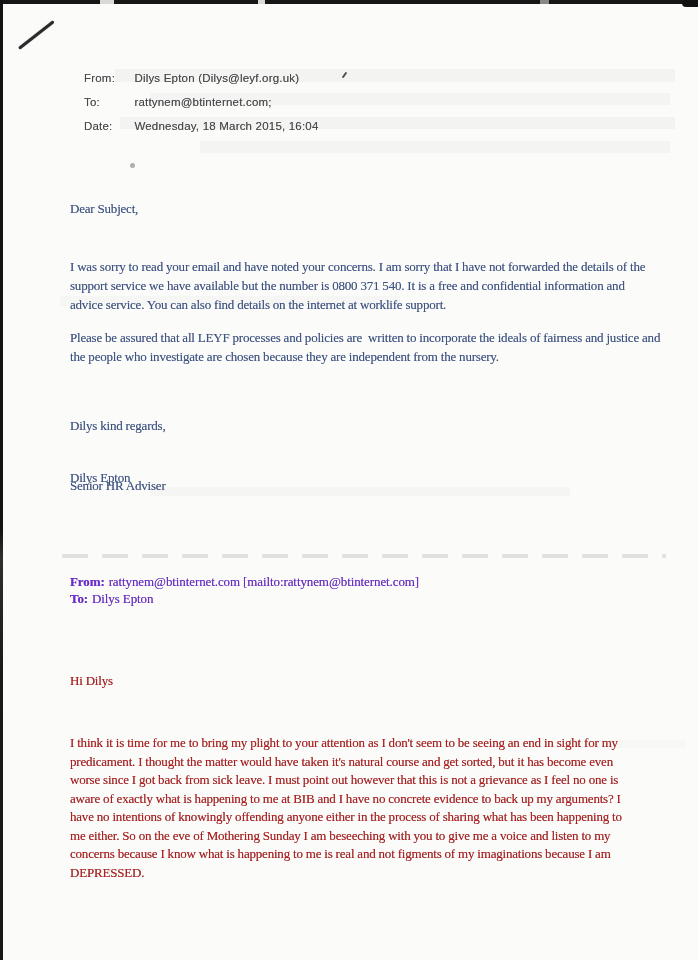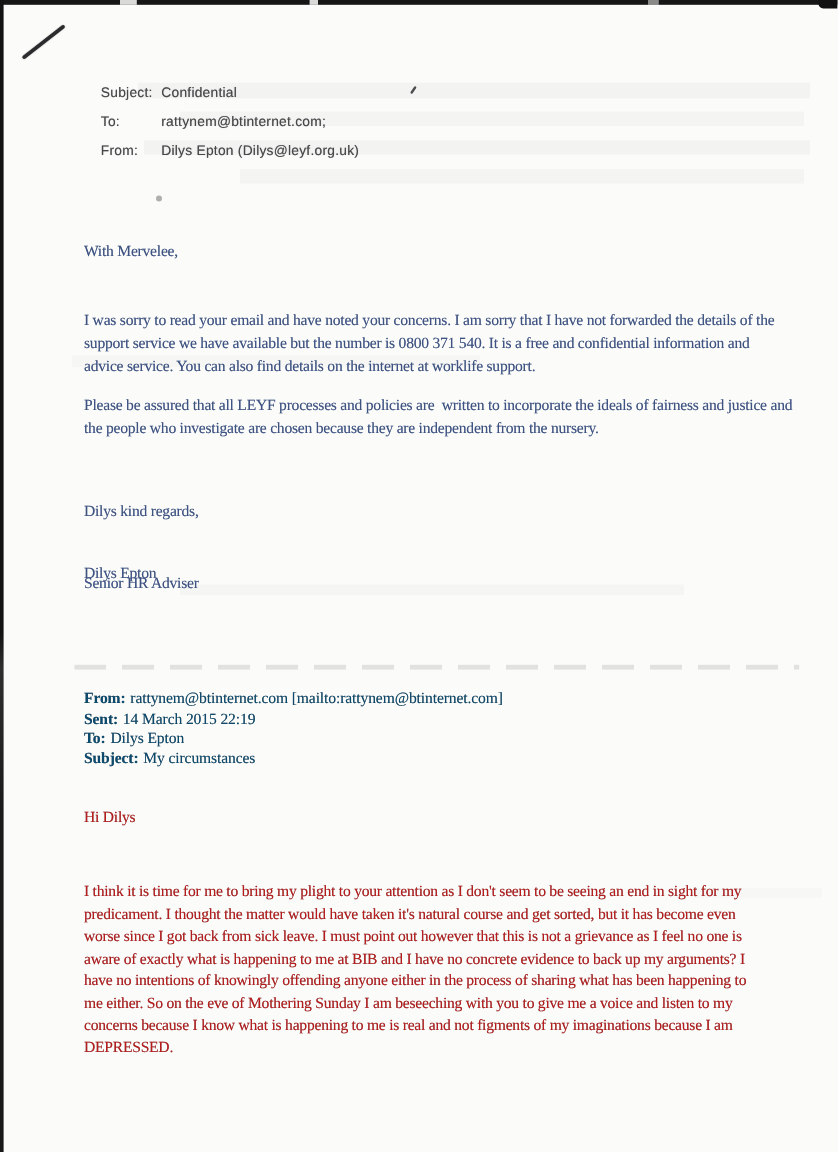--- a/index.html
+++ b/index.html
@@ -80,21 +80,21 @@
   .salutation { top: 199px; }
   .para1 { top: 257px; width: 585px; }
   .para2 { top: 328px; width: 600px; }
   .closing { top: 416px; }
   .sig-name { top: 468px; }
   .sig-title { top: 476px; }
 
   
   .quoted-header {
     position: absolute; left: 70px; top: 574px;
-    color: #0c4a6e; font-size: 13px; line-height: 16.5px;
+    color: #6d28d9; font-size: 13px; line-height: 16.5px;
     letter-spacing: -0.1px;
     text-shadow: 0 0 .5px rgba(30,30,32,.5);
   }
   .quoted-header .qlabel { font-weight: bold; margin-right: 4px; }
 
   
   .orig-text {
     position: absolute; left: 70px;
     color: #b91c1c; font-size: 13px; letter-spacing: -0.2px;
     text-shadow: 0 0 .5px rgba(30,30,35,.5);
@@ -123,51 +123,45 @@
   <div class="streak s4"></div>
   <div class="streak s5"></div>
   <div class="streak s6"></div>
   <div class="streak s7"></div>
   <div class="streak s8"></div>
   <div class="tick-artifact"></div>
   <div class="dot-artifact"></div>
 
   <div class="mail-header">
     <div class="hrow">
-      <span class="hlabel">Subject:</span>
-      <span class="hvalue">Confidential</span>
+      <span class="hlabel">From:</span>
+      <span class="hvalue">Dilys Epton (Dilys@leyf.org.uk)</span>
     </div>
     <div class="hrow">
       <span class="hlabel">To:</span>
       <span class="hvalue">rattynem@btinternet.com;</span>
     </div>
     <div class="hrow">
-      <span class="hlabel">From:</span>
-      <span class="hvalue">Dilys Epton (Dilys@leyf.org.uk)</span>
+      <span class="hlabel">Date:</span>
+      <span class="hvalue">Wednesday, 18 March 2015, 16:04</span>
     </div>
   </div>
 
-  <p class="reply-text salutation">With Mervelee,</p>
+  <p class="reply-text salutation">Dear Subject,</p>
   <p class="reply-text para1">I was sorry to read your email and have noted your concerns. I am sorry that I have not forwarded the details of the support service we have available but the number is 0800 371 540. It is a free and confidential information and advice service. You can also find details on the internet at worklife support.</p>
   <p class="reply-text para2">Please be assured that all LEYF processes and policies are  written to incorporate the ideals of fairness and justice and the people who investigate are chosen because they are independent from the nursery.</p>
   <p class="reply-text closing">Dilys kind regards,</p>
   <p class="reply-text sig-name">Dilys Epton</p>
   <p class="reply-text sig-title">Senior HR Adviser</p>
 
   <div class="quoted-header">
     <div>
       <span class="qlabel">From:</span><span class="qvalue">rattynem@btinternet.com [mailto:rattynem@btinternet.com]</span>
     </div>
     <div>
-      <span class="qlabel">Sent:</span><span class="qvalue">14 March 2015 22:19</span>
-    </div>
-    <div>
       <span class="qlabel">To:</span><span class="qvalue">Dilys Epton</span>
-    </div>
-    <div>
-      <span class="qlabel">Subject:</span><span class="qvalue">My circumstances</span>
     </div>
   </div>
 
   <p class="orig-text orig-salutation">Hi Dilys</p>
   <p class="orig-text orig-body">I think it is time for me to bring my plight to your attention as I don't seem to be seeing an end in sight for my predicament. I thought the matter would have taken it's natural course and get sorted, but it has become even worse since I got back from sick leave. I must point out however that this is not a grievance as I feel no one is aware of exactly what is happening to me at BIB and I have no concrete evidence to back up my arguments? I have no intentions of knowingly offending anyone either in the process of sharing what has been happening to me either. So on the eve of Mothering Sunday I am beseeching with you to give me a voice and listen to my concerns because I know what is happening to me is real and not figments of my imaginations because I am DEPRESSED.</p>
 
 </div>
 
 </body></html>

